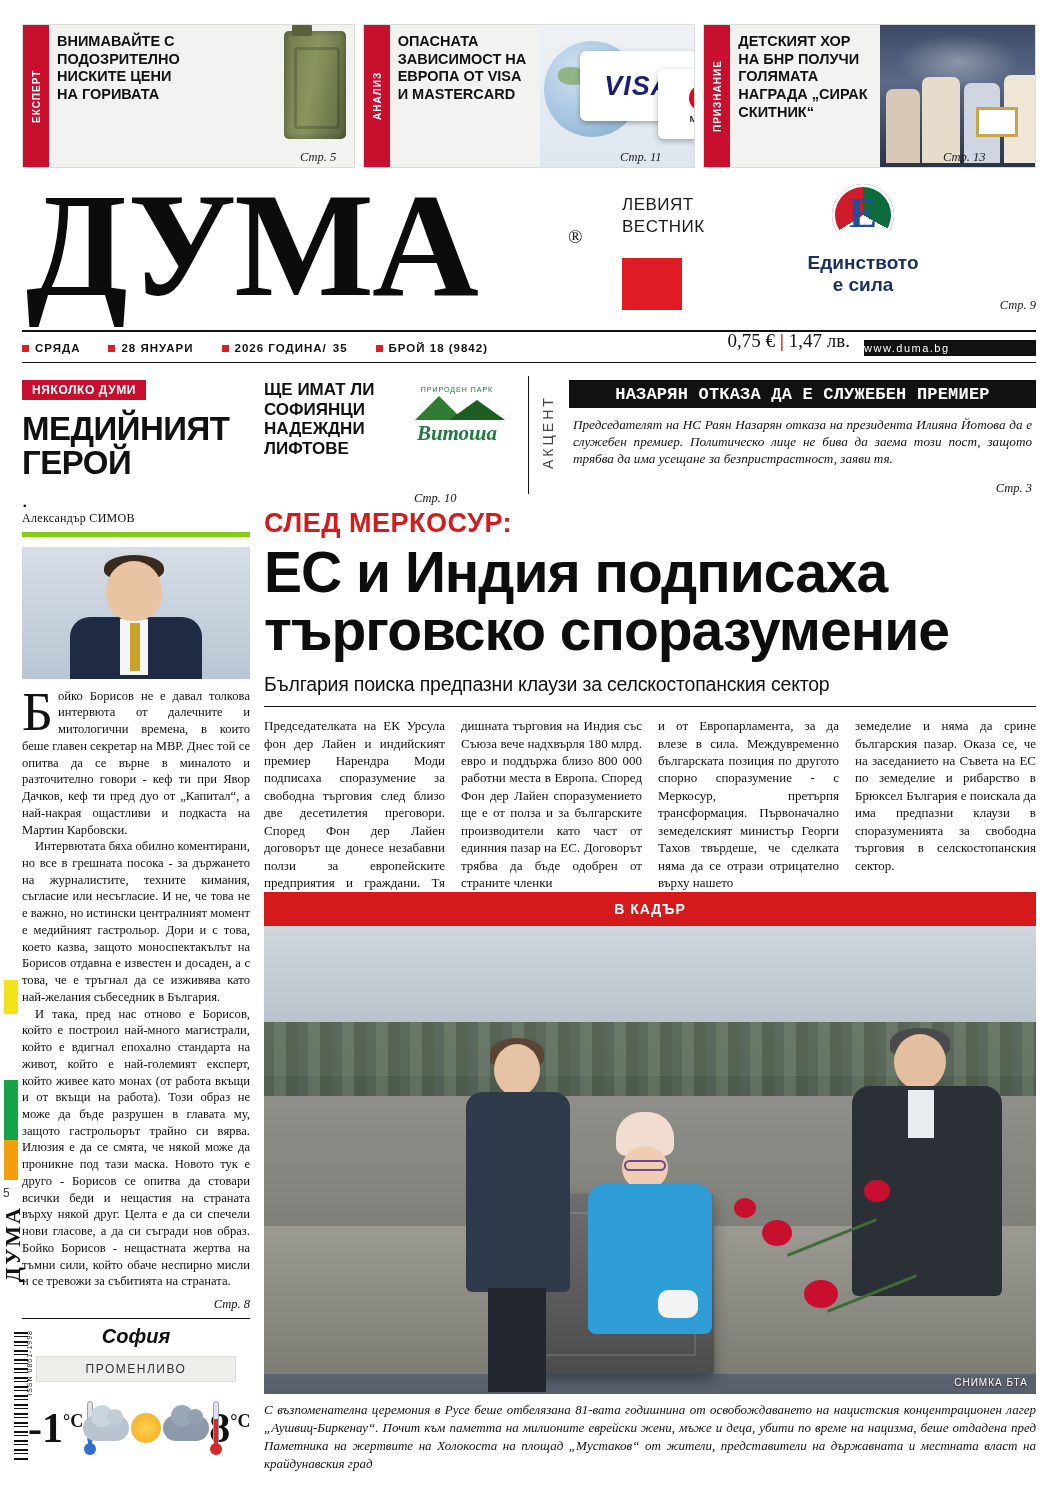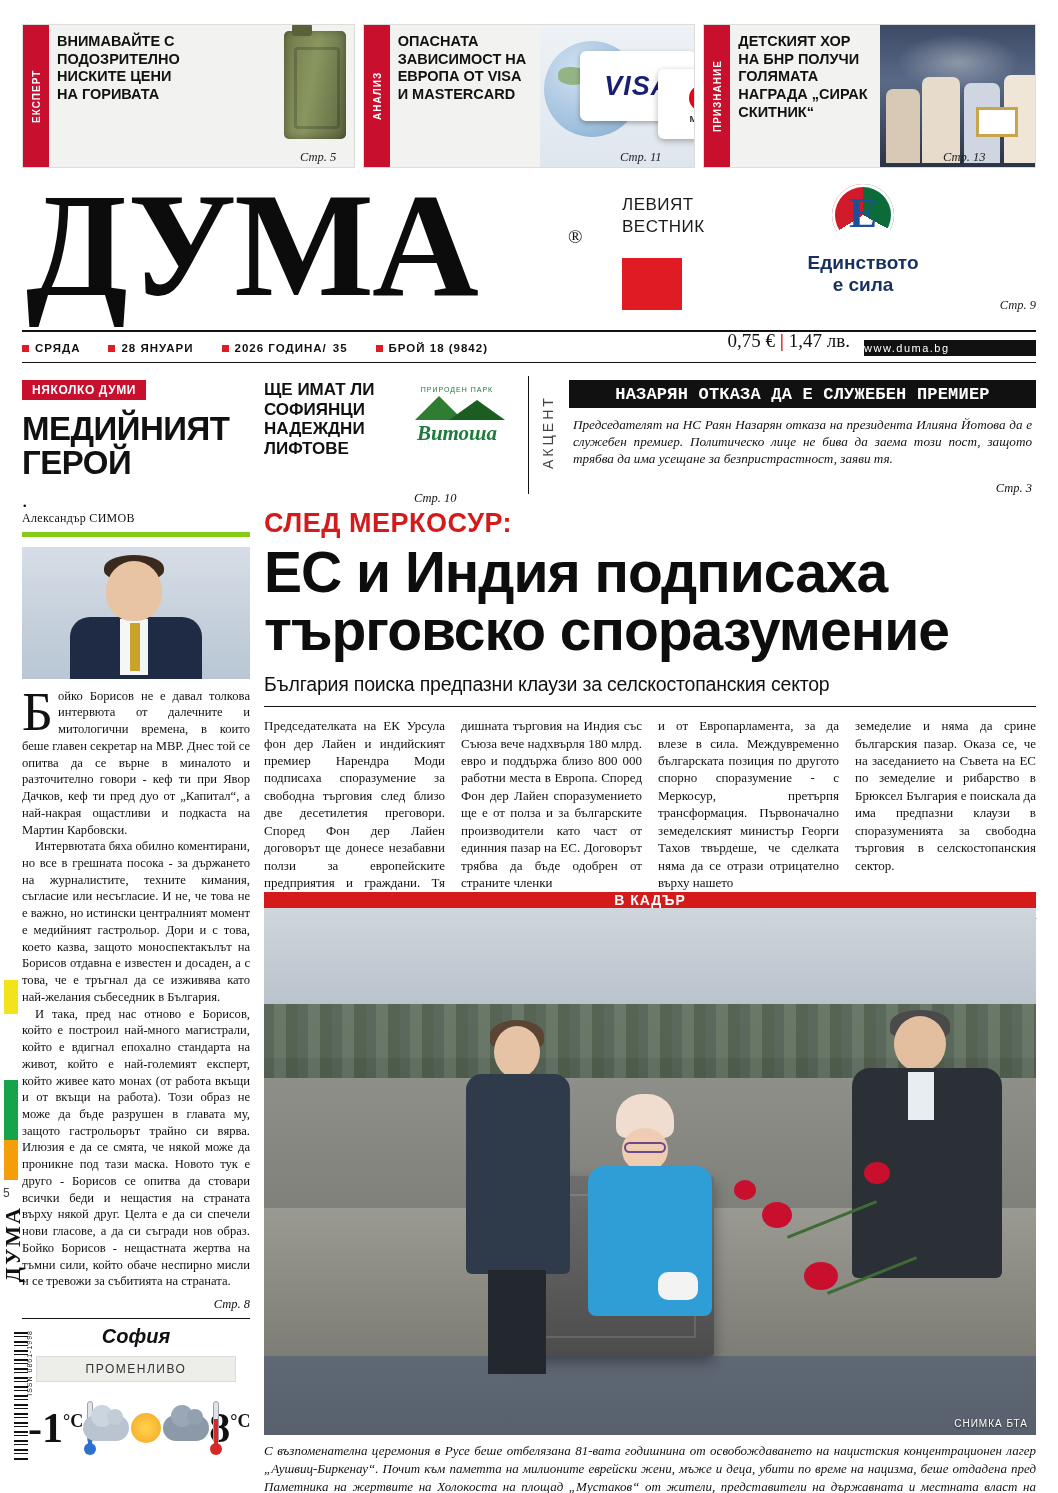--- a/index.html
+++ b/index.html
@@ -288,24 +288,24 @@
     margin-top:10px; display:flex; gap:16px;
     font-family:"Liberation Serif", serif; font-size:13px; line-height:1.34; text-align:justify;
   }
   .cols .c { flex:1; }
   .cols p { margin:0; text-indent:14px; }
   .cols p:first-child { text-indent:0; }
   .main .ref { text-align:right; font-style:italic; font-size:12.5px; margin-top:6px; }
 
   
   .photoblock { position:absolute; left:264px; top:892px; width:772px; }
-  .vkadar { height:16px; background:#d41a1a; color:#fff;
+  .vkadar { height:34px; background:#d41a1a; color:#fff;
     font-family:"Liberation Sans", sans-serif; font-weight:bold; font-size:14px;
     display:flex; align-items:center; justify-content:center; letter-spacing:1px; }
-  .photo { position:relative; width:772px; height:527px; overflow:hidden;
+  .photo { position:relative; width:772px; height:468px; overflow:hidden;
     background:linear-gradient(180deg,#8b93a0 0%,#6f7886 55%,#58606d 100%); }
   .photo .sky { position:absolute; left:0; top:0; width:100%; height:150px;
     background:linear-gradient(180deg,#cfd6dd,#aeb7c1); }
   .photo .trees { position:absolute; left:0; top:96px; width:100%; height:80px;
     background:repeating-linear-gradient(90deg,#4b5a4a 0 10px,#5c6b57 10px 22px,#46543f 22px 34px); opacity:.85;}
   .photo .ground { position:absolute; left:0; top:170px; width:100%; height:278px;
     background:linear-gradient(180deg,#8d8f88,#6e7069); }
   .photo .plaza { position:absolute; left:0; top:300px; width:100%; height:148px;
     background:linear-gradient(180deg,#9a9a93,#7d7d76); }
   .photo .memorial { position:absolute; left:244px; top:268px; width:206px; height:180px;

